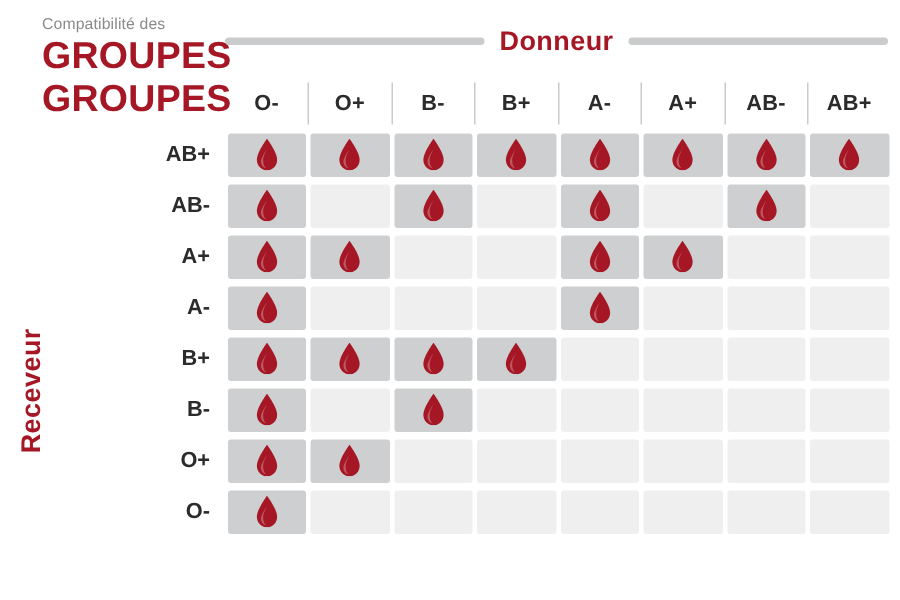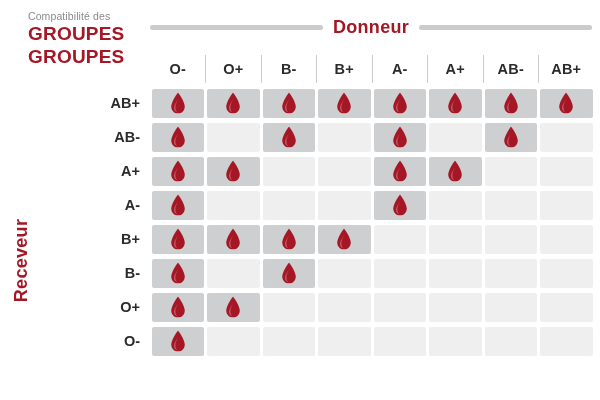--- a/index.html
+++ b/index.html
@@ -25,21 +25,21 @@
     top: 10px;
     width: 120px;
   }
   .title-small {
     font-size: 10.5px;
     color: #8a8a8a;
     line-height: 1.15;
     letter-spacing: 0.1px;
   }
   .title-big {
-    font-size: 19px;
+    font-size: 25px;
     font-weight: bold;
     color: #a51725;
     line-height: 1.08;
     letter-spacing: 0.2px;
     margin-top: 2px;
   }
 
   
   .donneur-wrap {
     position: absolute;

